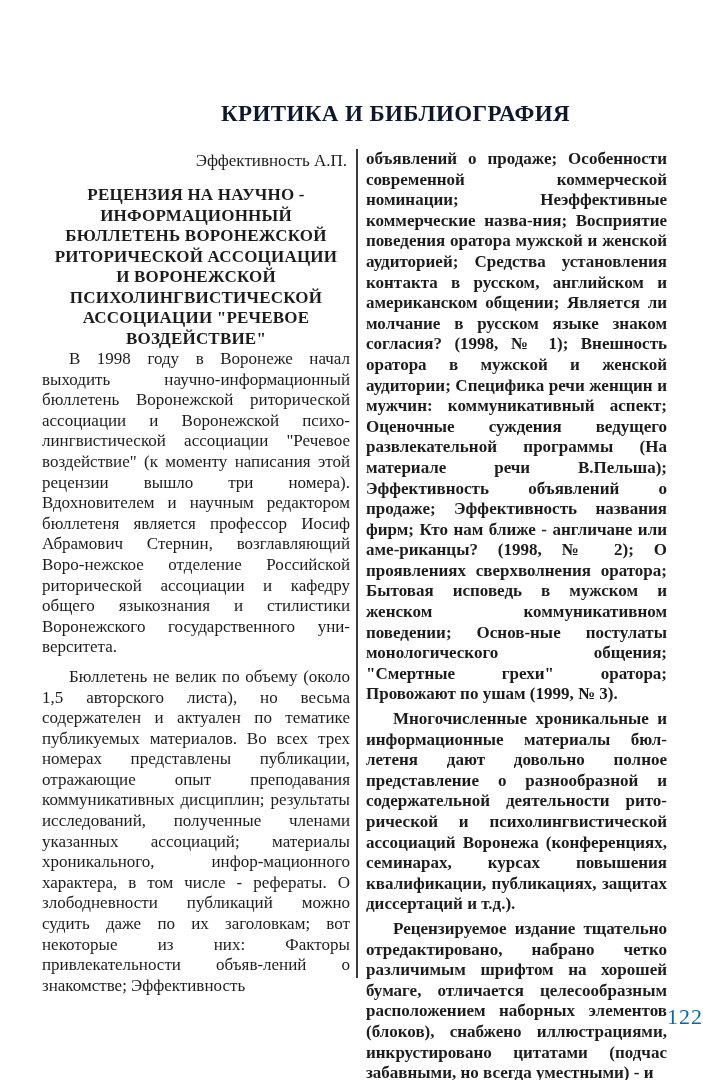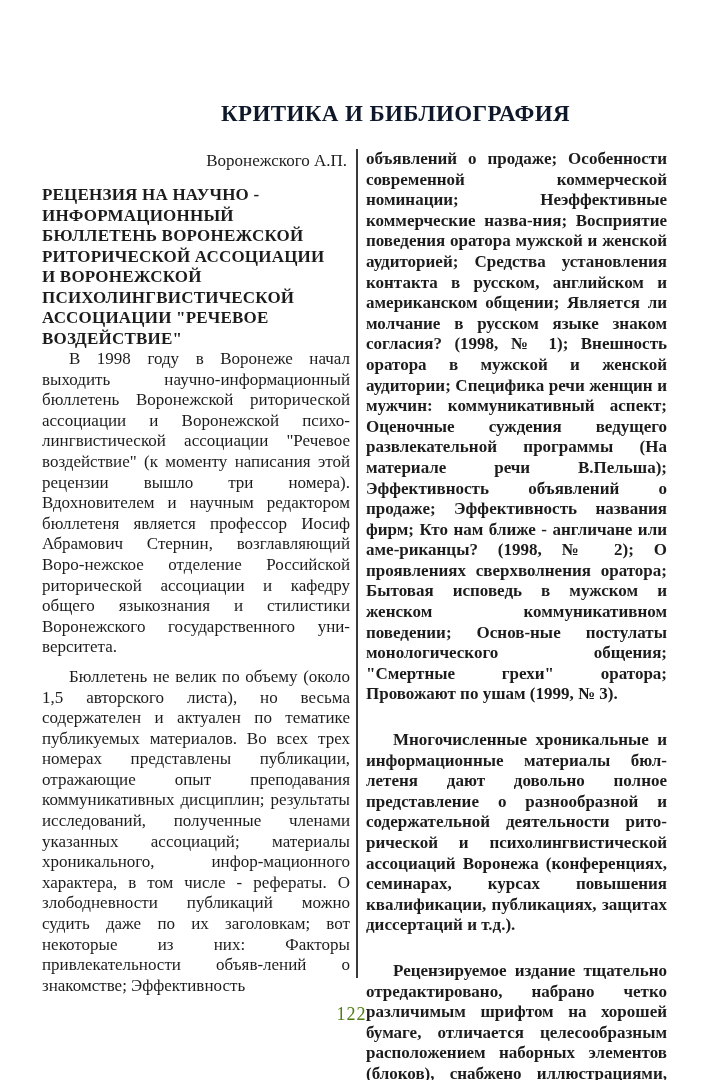--- a/index.html
+++ b/index.html
@@ -34,65 +34,66 @@
   }
   .column-left  { left: 42px;  width: 308px; }
   .column-right { left: 366px; width: 301px; font-weight: bold; }
   .author-block {
     text-align: right;
     line-height: 23px;
     padding-right: 3px;
   }
   .article-title {
     margin-top: 13px;
+    text-align: center;
     font-weight: 700;
     font-size: 17px;
     line-height: 20.5px;
     white-space: pre-line;
     letter-spacing: 0.2px;
   }
   .para {
     text-align: justify;
     text-indent: 27px;
   }
   .para.first-of-column { margin-top: 0; text-indent: 0; }
   .para.after-title { }
   .para + .para { margin-top: 9px; }
-  .para.spaced { margin-top: 25px; }
+  .para.spaced { margin-top: 4px; }
   .column-divider {
     position: absolute;
     left: 356px;
     top: 149px;
     width: 2px;
     height: 829px;
     background: #3a3a3a;
   }
   .page-number {
     position: absolute;
     top: 1004px;
     left: 0;
     width: 100%;
-    text-align: center;
-    font-size: 18px;
+    text-align: right;
+    font-size: 22px;
     letter-spacing: 1px;
-    color: #4d7c0f;
+    color: #0369a1;
   }
 </style>
 </head>
 <body>
 
 <div class="page">
 
   <div class="page-header">КРИТИКА И БИБЛИОГРАФИЯ</div>
 
   <div class="column-divider"></div>
 
   <div class="column column-left">
     <div class="author-block">
-      <div>Воронежского А.П.</div>
+      <div>Эффективность А.П.</div>
     </div>
     <div class="article-title">РЕЦЕНЗИЯ НА НАУЧНО -
 ИНФОРМАЦИОННЫЙ
 БЮЛЛЕТЕНЬ ВОРОНЕЖСКОЙ
 РИТОРИЧЕСКОЙ АССОЦИАЦИИ
 И ВОРОНЕЖСКОЙ
 ПСИХОЛИНГВИСТИЧЕСКОЙ
 АССОЦИАЦИИ "РЕЧЕВОЕ
 ВОЗДЕЙСТВИЕ"</div>
     <p class="para after-title">В 1998 году в Воронеже начал выходить научно-информационный бюллетень Воронежской риторической ассоциации и Воронежской психо-лингвистической ассоциации "Речевое воздействие" (к моменту написания этой рецензии вышло три номера). Вдохновителем и научным редактором бюллетеня является профессор Иосиф Абрамович Стернин, возглавляющий Воро-нежское отделение Российской риторической ассоциации и кафедру общего языкознания и стилистики Воронежского государственного уни-верситета.</p>

